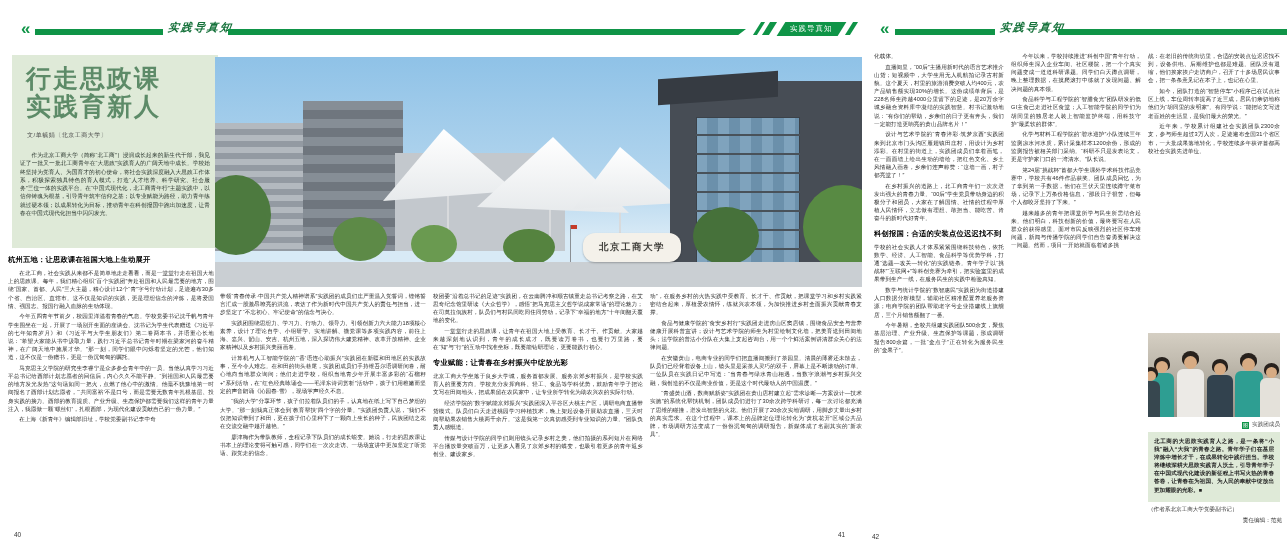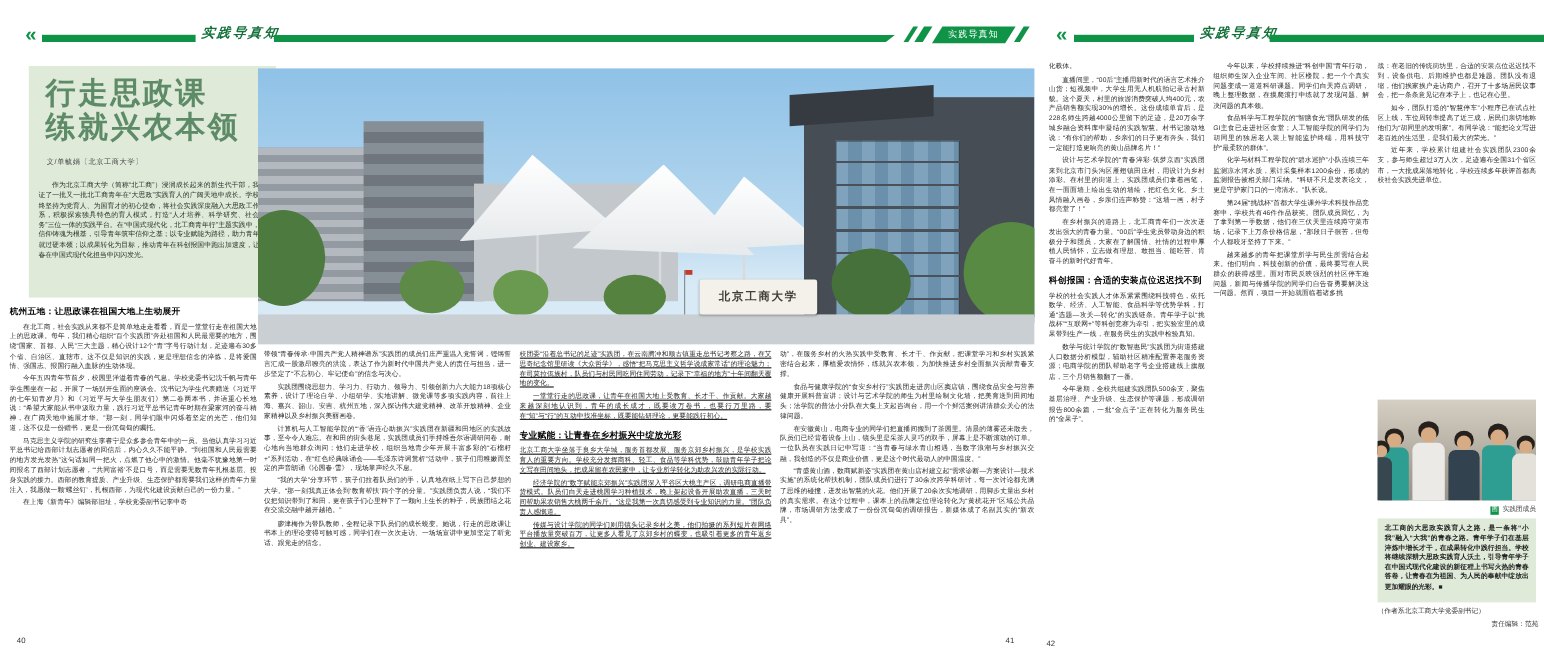--- a/index.html
+++ b/index.html
@@ -8,21 +8,21 @@
   
   .bar{position:absolute;height:6px;background:#0f9447;}
   .arrow{position:absolute;color:#0f9447;font-size:17px;font-weight:bold;line-height:14px;}
   .callig{position:absolute;font-family:"Liberation Serif",serif;font-style:italic;font-weight:bold;
           font-size:11px;color:#15713a;letter-spacing:2px;transform:skewX(-8deg);white-space:nowrap;}
   .slash{position:absolute;background:#0f9447;height:13px;transform:skewX(-32deg);}
   .tag{position:absolute;background:#0f9447;height:14px;transform:skewX(-32deg);display:flex;
        align-items:center;padding:0 9px;}
   .tag span{transform:skewX(32deg);color:#fff;font-size:7.5px;letter-spacing:1px;white-space:nowrap;}
   
-  .titlebox{position:absolute;left:24px;top:55px;width:206px;height:193px;background:#dfead8;}
+  .titlebox{position:absolute;left:12px;top:55px;width:206px;height:193px;background:#dfead8;}
   .ftitle{position:absolute;left:14px;top:10px;font-family:"Liberation Serif",serif;
           font-size:25px;line-height:28px;color:#5d8b68;letter-spacing:2px;font-weight:600;}
   .byline{position:absolute;left:15px;top:76px;font-size:6px;color:#4a4a4a;letter-spacing:0.5px;}
   .intro{position:absolute;left:8px;top:96px;width:190px;height:92px;font-size:5.7px;line-height:8.3px;
          text-align:justify;color:#26322a;overflow:hidden;}
   .intro p{margin:0;text-indent:2em;}
   
   .col{position:absolute;font-size:5.6px;line-height:8.15px;text-align:justify;color:#2a2a2a;
        overflow:hidden;letter-spacing:0.1px;}
   .para{margin:0 0 2.5px;text-indent:2em;}
@@ -48,21 +48,21 @@
   .bldgR{left:455px;top:24px;width:192px;height:188px;background:#474d55;}
   .bldgR .roof{position:absolute;left:-12px;top:-6px;width:120px;height:26px;background:#363b42;
                transform:skewY(-4deg);}
   .glass{position:absolute;left:26px;top:36px;width:104px;height:152px;
          background:repeating-linear-gradient(90deg,#7fa3bd 0 11px,#6b90ab 11px 22px);
          box-shadow:inset 0 0 0 1px #3c4249;}
   .glass:after{content:"";position:absolute;inset:0;
          background:repeating-linear-gradient(180deg,transparent 0 17px,#49525a 17px 19px);}
   .tree{position:absolute;border-radius:50%;}
   .plaza{left:0;top:205px;width:647px;height:25px;background:#cacfd3;}
-  .gate{left:368px;top:176px;width:98px;height:29px;background:#f4f1ea;border-radius:2px;
+  .gate{left:368px;top:176px;width:98px;height:29px;background:#f4f1ea;border-radius:12px;
         display:flex;align-items:center;justify-content:center;box-shadow:0 1px 2px rgba(0,0,0,.25);}
   .gate span{font-size:9.5px;font-weight:bold;color:#3f3e3a;letter-spacing:1.5px;}
   .flag{left:356px;top:168px;width:6px;height:4px;background:#c43b2a;}
   .flagpole{left:355px;top:168px;width:1px;height:37px;background:#8a8f94;}
   
   .sphoto{position:absolute;left:1148px;top:333px;width:132px;height:84px;overflow:hidden;
           background:linear-gradient(180deg,#d5cfc3 0%,#c0baae 35%,#a8a296 70%,#99948a 100%);}
   .head{position:absolute;border-radius:50%;background:#d7ab83;}
   .hair{position:absolute;border-radius:50% 50% 40% 40%;background:#27211d;}
   .torso{position:absolute;border-radius:6px 6px 0 0;}
@@ -92,21 +92,21 @@
   <div class="slash" style="left:849px;top:22px;width:5px;"></div>
 
   <span class="arrow" style="left:880px;top:22px;">«</span>
   <div class="bar" style="left:895px;top:29px;width:100px;"></div>
   <div class="callig" style="left:1000px;top:20px;">实践导真知</div>
   <div class="bar" style="left:1058px;top:29px;width:229px;"></div>
 
   <div class="titlebox">
     <div class="ftitle">
       <div>行走思政课</div>
-      <div>练就兴农本领</div>
+      <div>实践育新人</div>
     </div>
     <div class="byline">文/单毓娟〔北京工商大学〕</div>
     <div class="intro">
         <p>作为北京工商大学（简称“北工商”）浸润成长起来的新生代干部，我见证了一批又一批北工商青年在“大思政”实践育人的广阔天地中成长。学校始终坚持为党育人、为国育才的初心使命，将社会实践深度融入大思政工作体系，积极探索独具特色的育人模式，打造“人才培养、科学研究、社会服务”三位一体的实践平台。在“中国式现代化，北工商青年行”主题实践中，以信仰铸魂为根基，引导青年筑牢信仰之基；以专业赋能为路径，助力青年练就过硬本领；以成果转化为目标，推动青年在科创报国中跑出加速度，让青春在中国式现代化担当中闪闪发光。</p>
       </div>
   </div>
 
   <div class="photo">
     <div class="ph-el" style="left:0;top:90px;width:46px;height:104px;background:#e9ebec;"></div>
     <div class="ph-el bldgL"></div>
@@ -149,21 +149,21 @@
     <div>
         <p class="para">带领“青春传承·中国共产党人精神谱系”实践团的成员们庄严重温入党誓词，铿锵誓言汇成一股激昂嘹亮的洪流，表达了作为新时代中国共产党人的责任与担当，进一步坚定了“不忘初心、牢记使命”的信念与决心。</p>
         <p class="para">实践团围绕思想力、学习力、行动力、领导力、引领创新力六大能力18项核心素养，设计了理论自学、小组研学、实地讲解、微党课等多项实践内容，前往上海、嘉兴、韶山、安吉、杭州五地，深入探访伟大建党精神、改革开放精神、企业家精神以及乡村振兴美丽画卷。</p>
         <p class="para">计算机与人工智能学院的“‘香’语连心助振兴”实践团在新疆和田地区的实践故事，至今令人难忘。在和田的街头巷尾，实践团成员们手持维吾尔语调研问卷，耐心地向当地群众询问；他们走进学校，组织当地青少年开展丰富多彩的“石榴籽+”系列活动，在“红色经典咏诵会——毛泽东诗词赏析”活动中，孩子们用稚嫩而坚定的声音朗诵《沁园春·雪》，现场掌声经久不息。</p>
         <p class="para">“我的大学”分享环节，孩子们拉着队员们的手，认真地在纸上写下自己梦想的大学。“那一刻我真正体会到‘教育帮扶’四个字的分量。”实践团负责人说，“我们不仅把知识带到了和田，更在孩子们心里种下了一颗向上生长的种子，民族团结之花在交流交融中越开越艳。”</p>
         <p class="para">廖津梅作为带队教师，全程记录下队员们的成长蜕变。她说，行走的思政课让书本上的理论变得可触可感，同学们在一次次走访、一场场宣讲中更加坚定了听党话、跟党走的信念。</p>
       </div>
   </div>
   <div class="folio" style="left:14px;top:531px;">40</div>
 
-  <div class="col cont" style="left:433px;top:292px;width:210px;height:232px;text-decoration:underline;">
+  <div class="col cont" style="left:433px;top:292px;width:210px;height:232px;">
     <div>
         <p class="para">校团委“沿着总书记的足迹”实践团，在云南腾冲和顺古镇重走总书记考察之路，在艾思奇纪念馆里研读《大众哲学》，感悟“把马克思主义哲学说成家常话”的理论魅力；在司莫拉佤族村，队员们与村民同吃同住同劳动，记录下“幸福的地方”十年间翻天覆地的变化。</p>
         <p class="para">一堂堂行走的思政课，让青年在祖国大地上受教育、长才干、作贡献。大家越来越深刻地认识到，青年的成长成才，既要读万卷书，也要行万里路，要在“知”与“行”的互动中找准坐标，既要能钻研理论，更要能践行初心。</p>
       </div>
     <div class="h">专业赋能：让青春在乡村振兴中绽放光彩</div>
     <div>
         <p class="para">北京工商大学坐落于良乡大学城，服务首都发展、服务京郊乡村振兴，是学校实践育人的重要方向。学校充分发挥商科、轻工、食品等学科优势，鼓励青年学子把论文写在田间地头，把成果留在农民家中，让专业所学转化为助农兴农的实际行动。</p>
         <p class="para">经济学院的“数字赋能京郊振兴”实践团深入平谷区大桃主产区，调研电商直播带货模式。队员们白天走进桃园学习种植技术，晚上架起设备开展助农直播，三天时间帮助果农销售大桃两千余斤。“这是我第一次真切感受到专业知识的力量。”团队负责人感慨道。</p>
         <p class="para">传媒与设计学院的同学们则用镜头记录乡村之美，他们拍摄的系列短片在网络平台播放量突破百万，让更多人看见了京郊乡村的蝶变，也吸引着更多的青年返乡创业、建设家乡。</p>
       </div>

